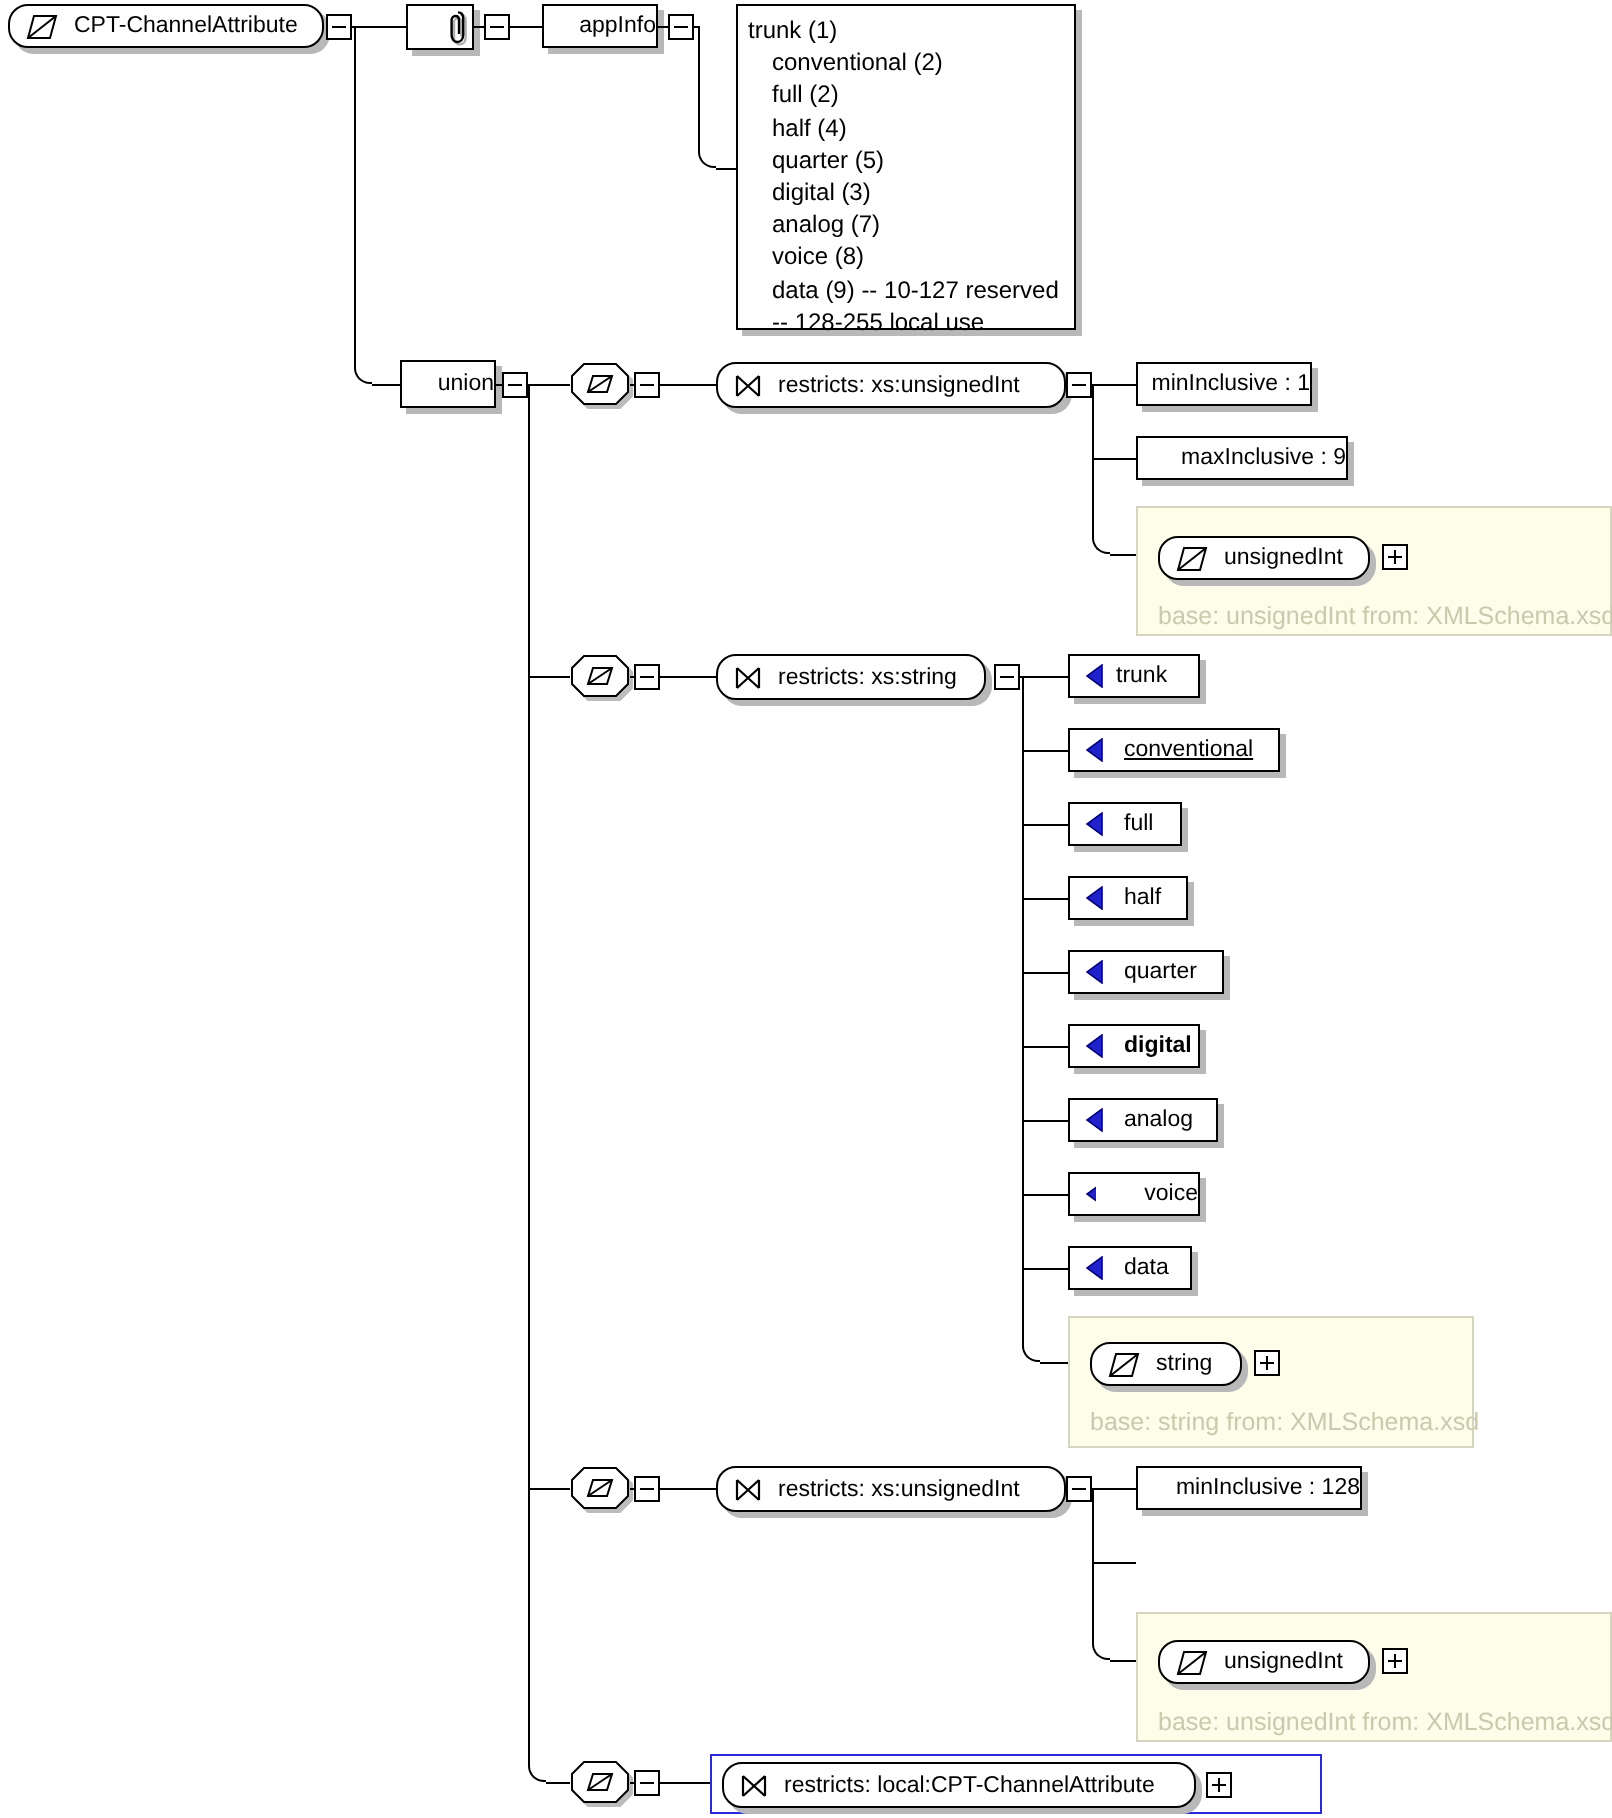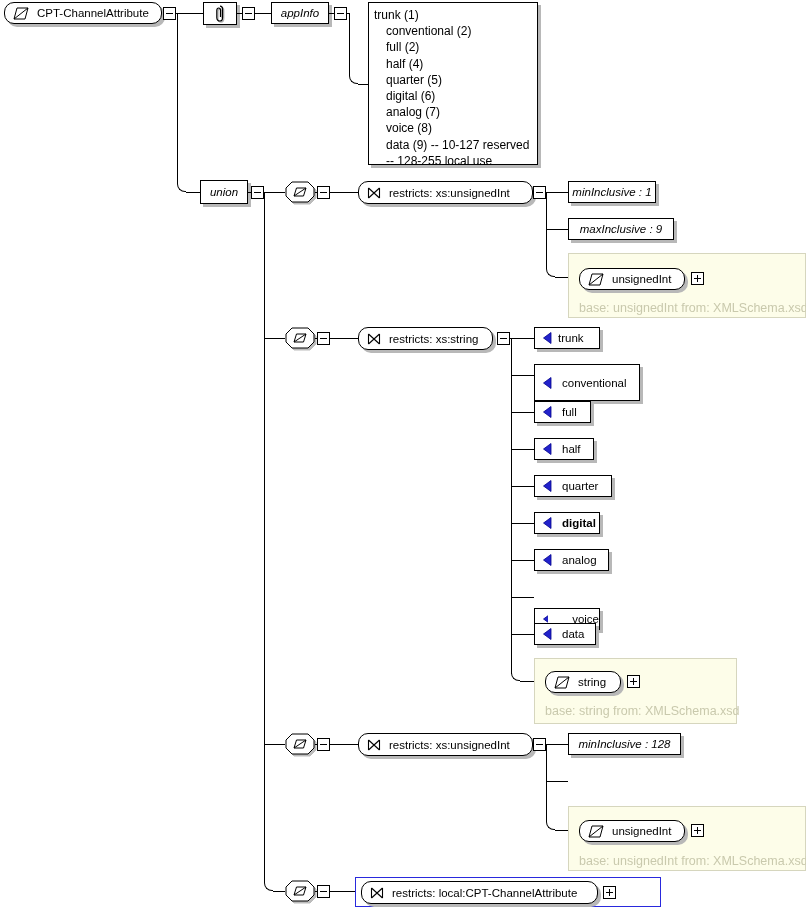--- a/index.html
+++ b/index.html
@@ -6,21 +6,21 @@
   * { box-sizing: border-box; margin: 0; padding: 0; }
   html, body { background: #fff; }
   body { font-family: "Liberation Sans", sans-serif; }
   #canvas { position: relative; width: 806px; height: 909px; background: #fff; overflow: hidden; }
 
   
   .node { position: absolute; background: #fff; border: 1px solid #000;
           box-shadow: 3px 3px 0 #b8b8b8; display: flex; align-items: center;
           font-size: 11.5px; color: #000; white-space: nowrap; }
   .round { border-radius: 10px; }
-  .center { justify-content: center; font-style: italic; }
+  .center { justify-content: flex-end; }
   .pad { padding-left: 8px; }
   .gap { gap: 8px; }
 
   
   .hl { position: absolute; height: 1px; background: #000; }
   .vl { position: absolute; width: 1px; background: #000; }
   .elbow { position: absolute; width: 9px; height: 8px; border-left: 1px solid #000;
            border-bottom: 1px solid #000; border-bottom-left-radius: 8px; background: transparent; }
 
   
@@ -82,21 +82,21 @@
   <div class="vl" style="left:349px; top:13px; height:63px;"></div>
   <div class="elbow" style="left:349px; top:76px;"></div>
   <div class="hl" style="left:358px; top:84px; width:10px;"></div>
 
   <div class="docbox" style="left:368px; top:2px; width:170px; height:163px;">
     <div class="docline first">trunk (1)</div>
     <div class="docline">conventional (2)</div>
     <div class="docline">full (2)</div>
     <div class="docline">half (4)</div>
     <div class="docline">quarter (5)</div>
-    <div class="docline">digital (6)</div>
+    <div class="docline">digital (3)</div>
     <div class="docline">analog (7)</div>
     <div class="docline">voice (8)</div>
     <div class="docline">data (9) -- 10-127 reserved</div>
     <div class="docline">-- 128-255 local use</div>
   </div>
 
   <div class="vl" style="left:177px; top:13px; height:171px;"></div>
   <div class="elbow" style="left:177px; top:184px;"></div>
   <div class="hl" style="left:186px; top:192px; width:14px;"></div>
 
@@ -183,21 +183,21 @@
   <div class="hl" style="left:511px; top:560px; width:23px;"></div>
   <div class="hl" style="left:511px; top:597px; width:23px;"></div>
   <div class="hl" style="left:511px; top:634px; width:23px;"></div>
 
   <div class="node pad" style="left:534px; top:327px; width:66px; height:22px; gap:6px;">
     <svg width="9" height="12">
         <polygon points="8,0.5 8,11.5 0.5,6" fill="#2222cc" stroke="#00008b" stroke-width="0.8"></polygon>
       </svg>
     <span>trunk</span>
   </div>
-  <div class="node pad" style="left:534px; top:364px; width:106px; height:37px; gap:10px;">
+  <div class="node pad" style="left:534px; top:364px; width:106px; height:22px; gap:10px;text-decoration:underline;">
     <svg width="9" height="12">
         <polygon points="8,0.5 8,11.5 0.5,6" fill="#2222cc" stroke="#00008b" stroke-width="0.8"></polygon>
       </svg>
     <span>conventional</span>
   </div>
   <div class="node pad" style="left:534px; top:401px; width:57px; height:22px; gap:10px;">
     <svg width="9" height="12">
         <polygon points="8,0.5 8,11.5 0.5,6" fill="#2222cc" stroke="#00008b" stroke-width="0.8"></polygon>
       </svg>
     <span>full</span>
@@ -219,21 +219,21 @@
         <polygon points="8,0.5 8,11.5 0.5,6" fill="#2222cc" stroke="#00008b" stroke-width="0.8"></polygon>
       </svg>
     <span>digital</span>
   </div>
   <div class="node pad" style="left:534px; top:549px; width:75px; height:22px; gap:10px;">
     <svg width="9" height="12">
         <polygon points="8,0.5 8,11.5 0.5,6" fill="#2222cc" stroke="#00008b" stroke-width="0.8"></polygon>
       </svg>
     <span>analog</span>
   </div>
-  <div class="node pad" style="left:534px; top:608px; width:66px; height:22px; gap:24px;">
+  <div class="node pad" style="left:534px; top:586px; width:66px; height:22px; gap:24px;">
     <svg width="9" height="12">
         <polygon points="8,0.5 8,11.5 0.5,6" fill="#2222cc" stroke="#00008b" stroke-width="0.8"></polygon>
       </svg>
     <span>voice</span>
   </div>
   <div class="node pad" style="left:534px; top:623px; width:62px; height:22px; gap:10px;">
     <svg width="9" height="12">
         <polygon points="8,0.5 8,11.5 0.5,6" fill="#2222cc" stroke="#00008b" stroke-width="0.8"></polygon>
       </svg>
     <span>data</span>

